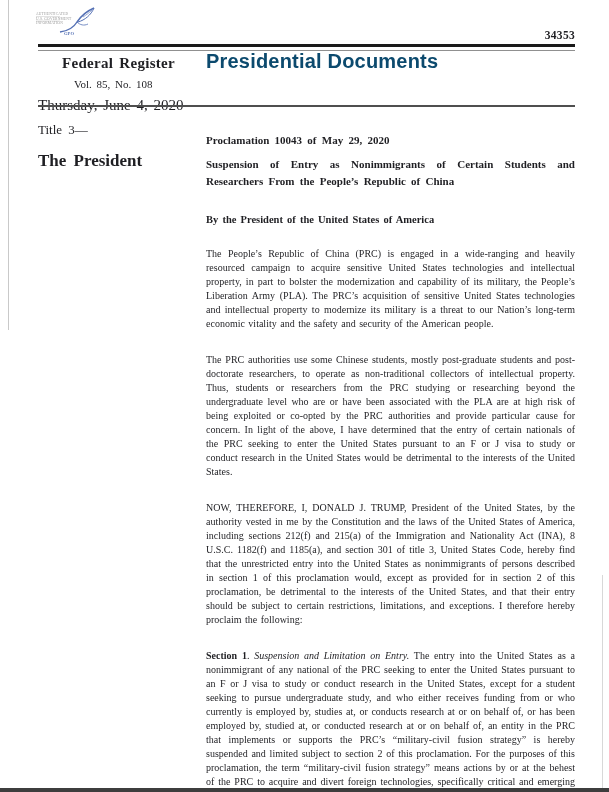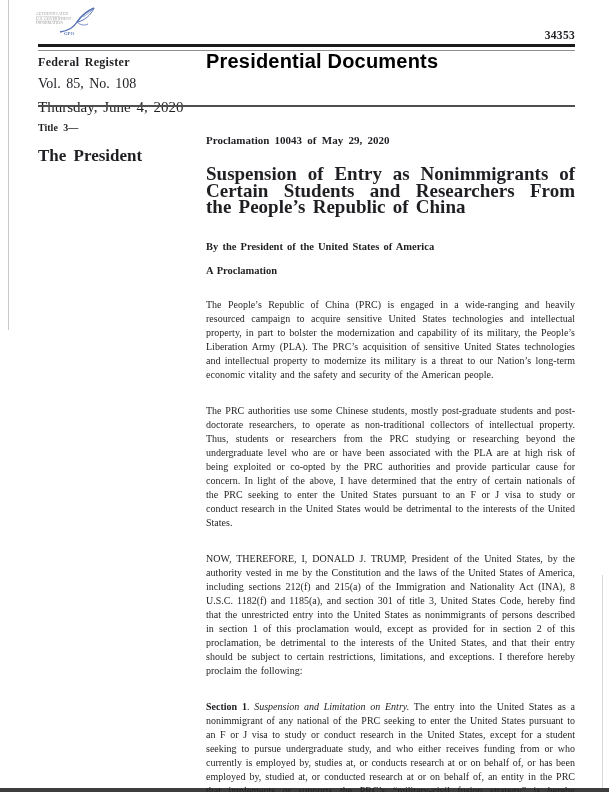--- a/index.html
+++ b/index.html
@@ -20,41 +20,41 @@
   .logo{position:absolute;left:34px;top:6px;}
   .page-number{
     position:absolute;top:29px;left:207px;width:368px;
     text-align:right;font-weight:bold;font-size:11.5px;letter-spacing:.3px;
   }
   .rule-top{
     position:absolute;left:38px;top:44px;width:537px;height:3px;
     border-top:3px solid #1a1a1a;border-bottom:1px solid #909090;
   }
   .masthead-left{position:absolute;left:38px;top:55px;width:160px;}
-  .mh-pub{font-weight:bold;font-size:12px;letter-spacing:.3px;word-spacing:2px;}
-  .mh-vol{font-size:14px;margin-top:6px;word-spacing:2px;}
+  .mh-pub{font-weight:bold;font-size:15px;letter-spacing:.3px;word-spacing:2px;margin-left:24px;}
+  .mh-vol{font-size:11px;margin-top:6px;word-spacing:2px;margin-left:36px;}
   .mh-date{font-size:15px;margin-top:7px;word-spacing:2px;}
   .section-title{
     position:absolute;left:206px;top:50px;
     font-family:"Liberation Sans", sans-serif;
-    font-weight:bold;font-size:20px;color:#000000;letter-spacing:.2px;
+    font-weight:bold;font-size:20px;color:#0c4a6e;letter-spacing:.2px;
   }
   .rule-mid{position:absolute;left:38px;top:105px;width:537px;height:2px;background:#4f4f4f;}
 
   
   .sidebar{position:absolute;left:38px;top:122px;width:150px;}
-  .sb-title{font-weight:bold;font-size:10px;word-spacing:3px;}
+  .sb-title{font-weight:normal;font-size:13px;word-spacing:3px;}
   .sb-president{font-weight:bold;font-size:17px;margin-top:13px;word-spacing:3px;}
 
   
   .doc{position:absolute;left:206px;top:122px;width:369px;}
   .proc-line{font-weight:bold;font-size:11px;word-spacing:2.5px;margin-top:12px;}
   .doc-title{
-    font-weight:bold;font-size:19px;line-height:16.5px;
-    margin-top:20px;text-align:justify;text-align-last:left;word-spacing:2.5px;
+    font-weight:bold;font-size:11px;line-height:16.5px;
+    margin-top:10px;text-align:justify;text-align-last:left;word-spacing:2.5px;
   }
   .byline{font-weight:bold;font-size:10.5px;margin-top:25px;word-spacing:1.5px;}
   .proc-heading{font-weight:bold;font-size:10.5px;margin-top:13px;word-spacing:1px;}
   .body-para{
     font-size:10px;line-height:14px;text-align:justify;text-align-last:left;
     margin-top:22px;word-spacing:1px;
   }
   .body-para .b{font-weight:bold;}
   .body-para .i{font-style:italic;}
   .sec-line{font-size:10.2px;line-height:12px;margin-top:7px;word-spacing:1px;}
@@ -101,21 +101,20 @@
 
   <div class="sidebar">
     <div class="sb-title">Title 3—</div>
     <div class="sb-president">The President</div>
   </div>
 
   <div class="doc">
     <div class="proc-line">Proclamation 10043 of May 29, 2020</div>
     <div class="doc-title">Suspension of Entry as Nonimmigrants of Certain Students and Researchers From the People’s Republic of China</div>
     <div class="byline">By the President of the United States of America</div>
-    <div class="proc-heading">A Proclamation</div>
 
     <p class="body-para">The People’s Republic of China (PRC) is engaged in a wide-ranging and heavily resourced campaign to acquire sensitive United States technologies and intellectual property, in part to bolster the modernization and capability of its military, the People’s Liberation Army (PLA). The PRC’s acquisition of sensitive United States technologies and intellectual property to modernize its military is a threat to our Nation’s long-term economic vitality and the safety and security of the American people.</p>
     <p class="body-para">The PRC authorities use some Chinese students, mostly post-graduate students and post-doctorate researchers, to operate as non-traditional collectors of intellectual property. Thus, students or researchers from the PRC studying or researching beyond the undergraduate level who are or have been associated with the PLA are at high risk of being exploited or co-opted by the PRC authorities and provide particular cause for concern. In light of the above, I have determined that the entry of certain nationals of the PRC seeking to enter the United States pursuant to an F or J visa to study or conduct research in the United States would be detrimental to the interests of the United States.</p>
     <p class="body-para">NOW, THEREFORE, I, DONALD J. TRUMP, President of the United States, by the authority vested in me by the Constitution and the laws of the United States of America, including sections 212(f) and 215(a) of the Immigration and Nationality Act (INA), 8 U.S.C. 1182(f) and 1185(a), and section 301 of title 3, United States Code, hereby find that the unrestricted entry into the United States as nonimmigrants of persons described in section 1 of this proclamation would, except as provided for in section 2 of this proclamation, be detrimental to the interests of the United States, and that their entry should be subject to certain restrictions, limitations, and exceptions. I therefore hereby proclaim the following:</p>
 
     <p class="body-para"><span class="b">Section 1</span><span>. </span><span class="i">Suspension and Limitation on Entry.</span><span> The entry into the United States as a nonimmigrant of any national of the PRC seeking to enter the United States pursuant to an F or J visa to study or conduct research in the United States, except for a student seeking to pursue undergraduate study, and who either receives funding from or who currently is employed by, studies at, or conducts research at or on behalf of, or has been employed by, studied at, or conducted research at or on behalf of, an entity in the PRC that implements or supports the PRC’s “military-civil fusion strategy” is hereby suspended and limited subject to section 2 of this proclamation. For the purposes of this proclamation, the term “military-civil fusion strategy” means actions by or at the behest of the PRC to acquire and divert foreign technologies, specifically critical and emerging technologies, to incorporate into and advance the PRC’s military capabilities.</span></p>
 
     <p class="sec-line"><span class="b">Sec. 2</span><span>. </span><span class="i">Scope of Suspension and Limitation on Entry.</span></p>
 
     <p class="clause">(a) Section 1 of this proclamation shall not apply to:</p>

